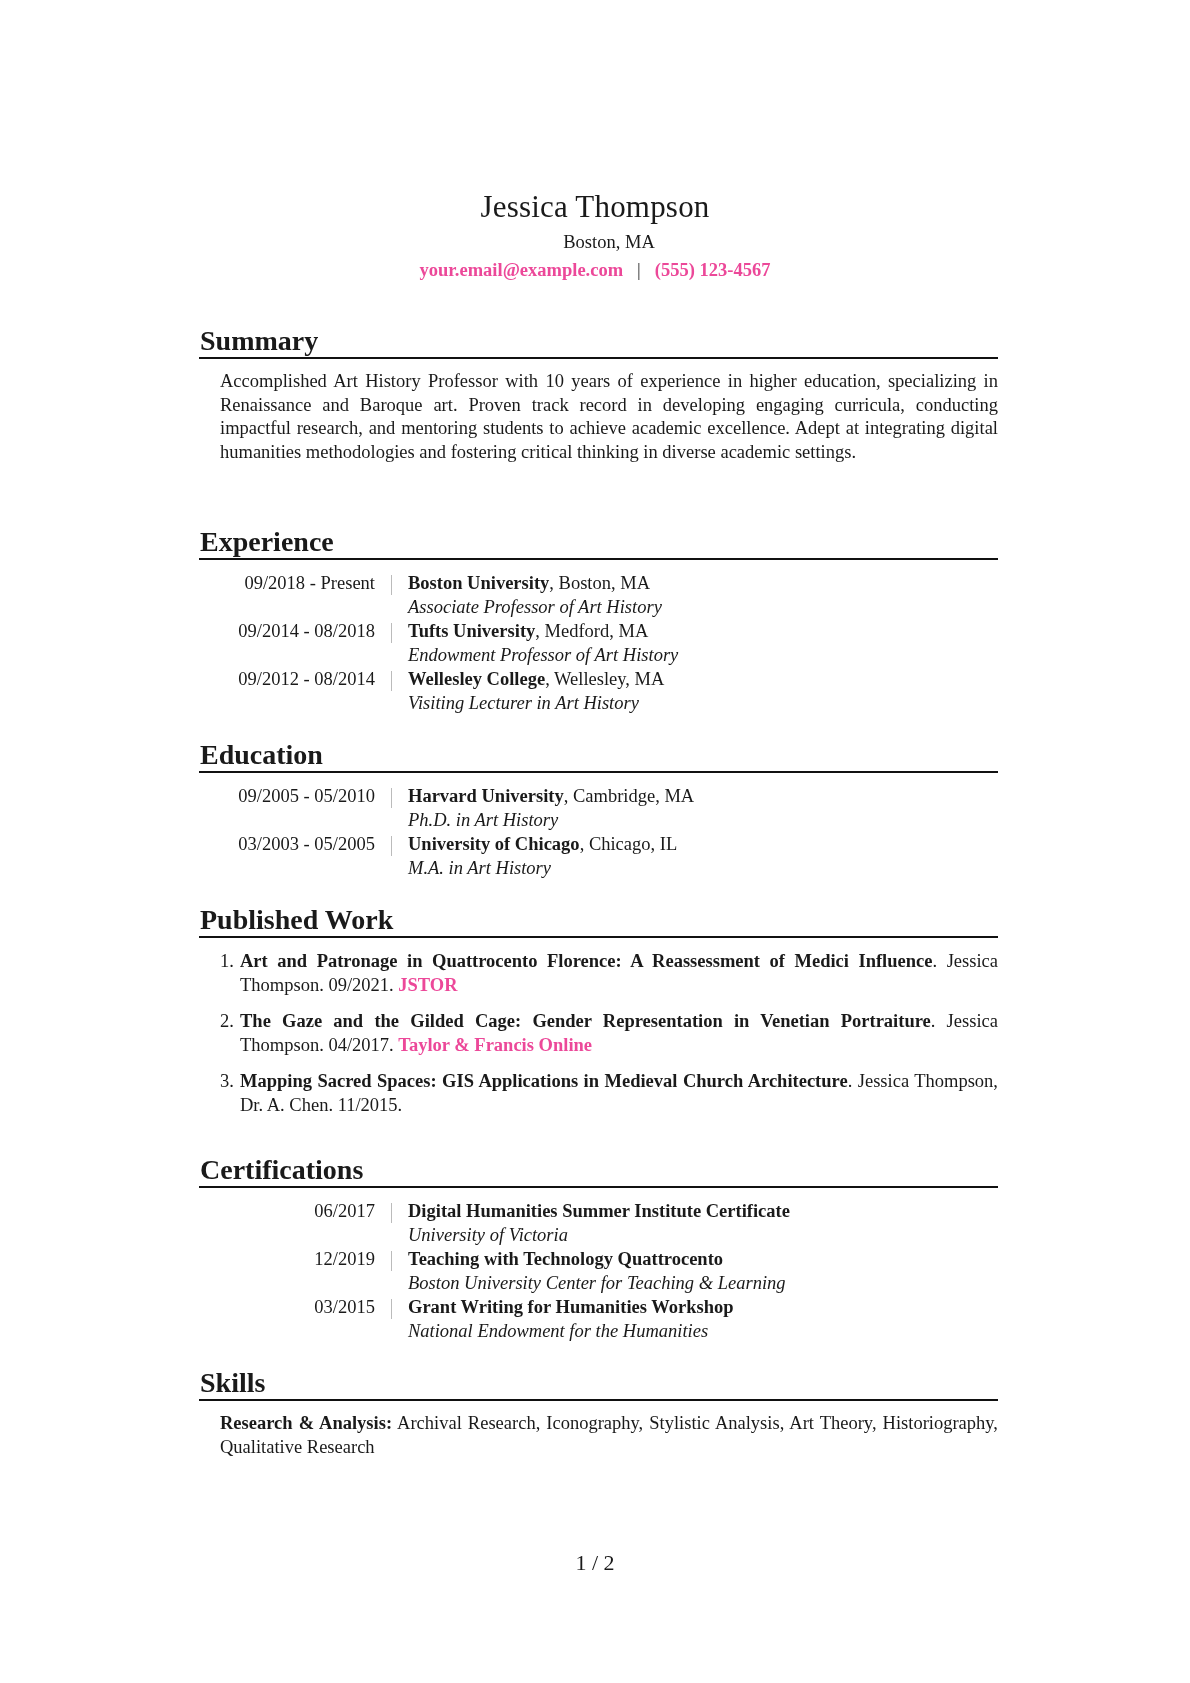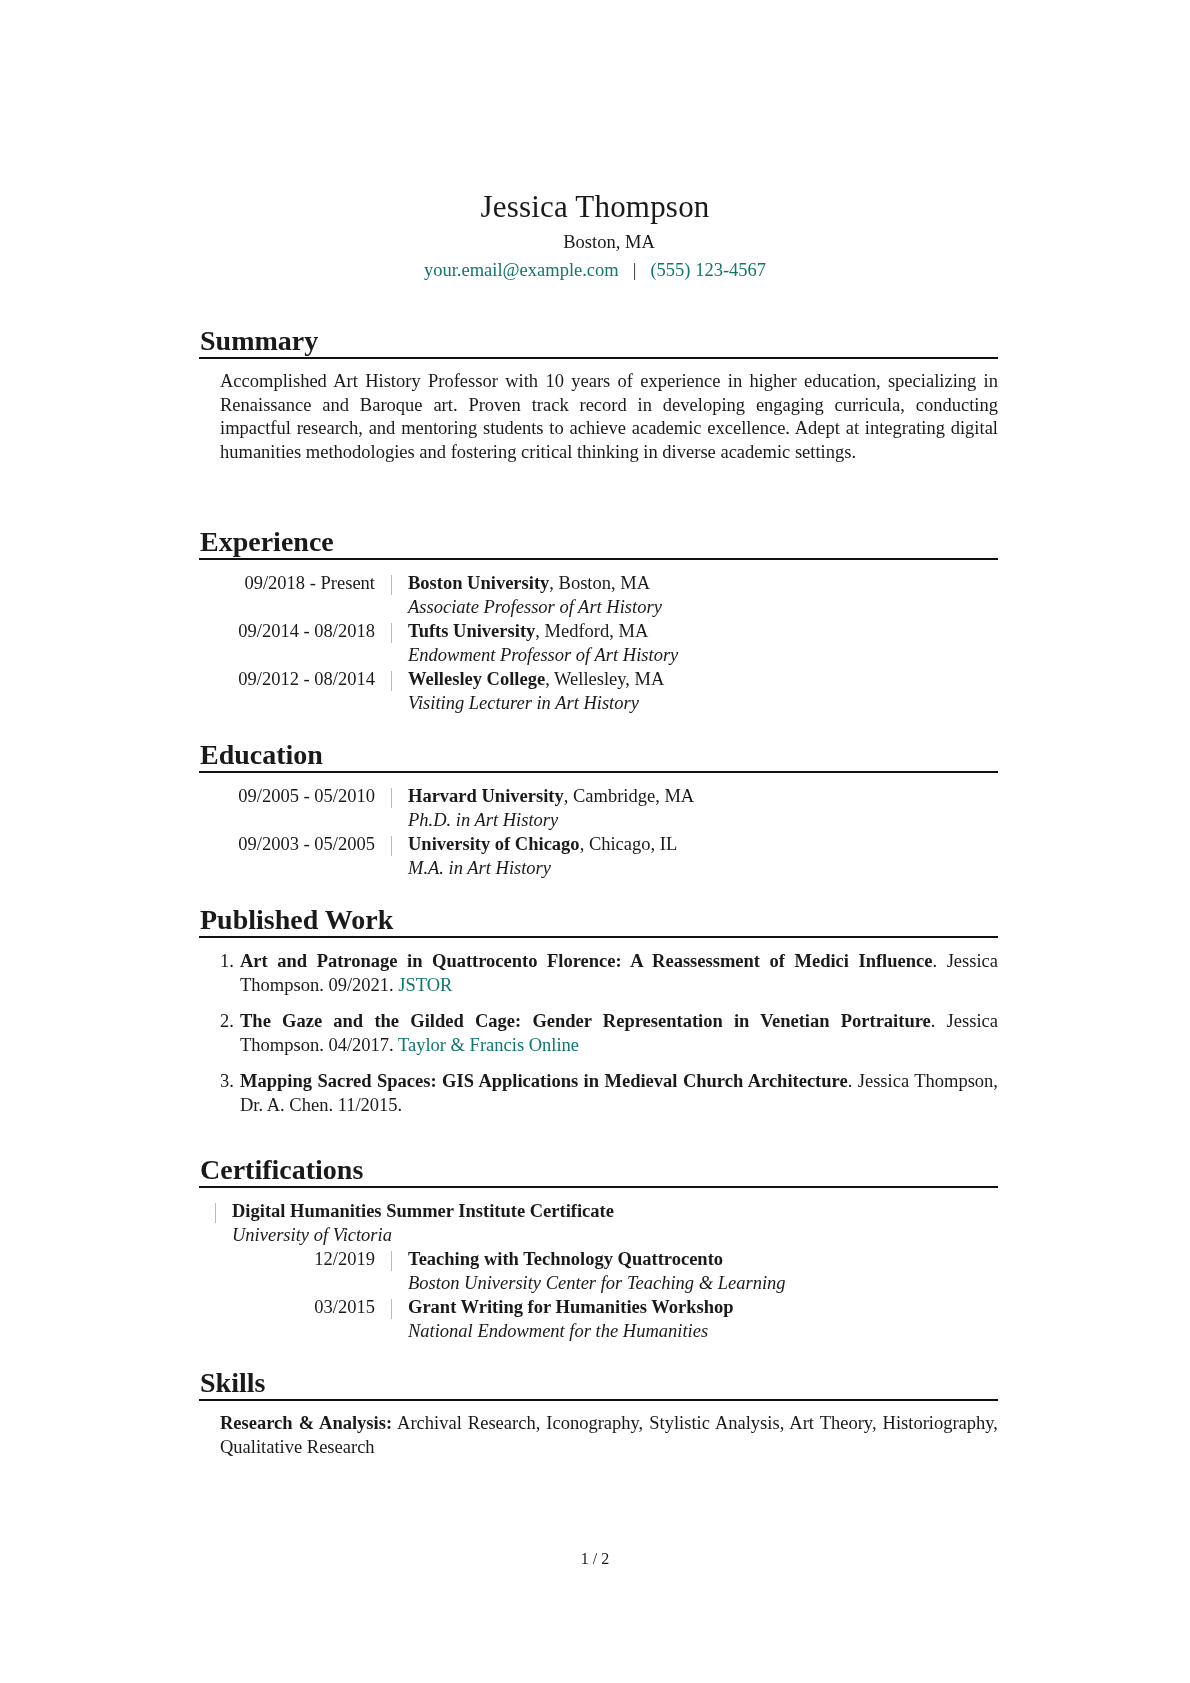--- a/index.html
+++ b/index.html
@@ -3,21 +3,21 @@
 <meta charset="utf-8">
 <style>
   html, body { margin: 0; padding: 0; background: #ffffff; }
   body { width: 1190px; height: 1683px; position: relative; overflow: hidden;
          font-family: "Liberation Serif", "DejaVu Serif", serif; color: #1a1a1a; }
   .page { position: absolute; left: 0; top: 0; width: 1190px; height: 1683px; }
   .header { position: absolute; left: 0; top: 188px; width: 1190px; text-align: center; }
   .name { font-size: 31px; font-weight: normal; line-height: 38px; letter-spacing: 0.2px; }
   .location { font-size: 18.5px; line-height: 28px; margin-top: 2px; margin-left: 28px; }
   .contact { font-size: 18.5px; line-height: 28px; }
-  .link { color: #0f766e; text-decoration: none; }
+  .link { color: #ec4899; text-decoration: none; font-weight: bold; }
   .sep { color: #333; margin: 0 14px; }
 
   .section { position: absolute; left: 199px; width: 799px; }
   .sec-title { font-size: 28px; font-weight: bold; line-height: 28px; padding-left: 1px; }
   .sec-rule { height: 0; border-top: 2px solid #111; margin-top: 2px; }
   .sec-body { padding-left: 21px; padding-right: 0; }
 
   .summary-text { font-size: 18.5px; line-height: 23.5px; text-align: justify; margin-top: 11px; }
 
   .entries { margin-top: 11px; }
@@ -30,21 +30,21 @@
 
   .pubs { margin-top: 11px; margin-left: 0; padding: 0; list-style: none; }
   .pub { display: flex; font-size: 18.5px; line-height: 24px; margin-bottom: 12px; text-align: justify; }
   .pub .num { width: 20px; flex: none; }
   .pub .body { flex: 1; }
   .pub .title { font-weight: bold; }
 
   .skills { font-size: 18.5px; line-height: 24px; text-align: justify; margin-top: 10px; }
   .skills .cat { font-weight: bold; }
 
-  .page-num { position: absolute; left: 0; width: 1190px; top: 1550px; text-align: center; font-size: 16px; }
+  .page-num { position: absolute; left: 0; width: 1190px; top: 1550px; text-align: center; font-size: 22px; }
 </style>
 </head>
 <body>
 
 <div class="page">
 
   <div class="header">
     <div class="name">Jessica Thompson</div>
     <div class="location">Boston, MA</div>
     <div class="contact">
@@ -85,21 +85,21 @@
   <div class="section" style="top:741px">
     <div class="sec-title">Education</div>
     <div class="sec-rule"></div>
     <div class="entries">
       <div class="entry">
         <div class="date">09/2005 - 05/2010</div>
         <div class="bar"></div>
         <div class="info"><span class="org">Harvard University</span><span>, Cambridge, MA</span><br><span class="sub">Ph.D. in Art History</span></div>
       </div>
       <div class="entry">
-        <div class="date">09/2003 - 05/2005</div>
+        <div class="date">03/2003 - 05/2005</div>
         <div class="bar"></div>
         <div class="info"><span class="org">University of Chicago</span><span>, Chicago, IL</span><br><span class="sub">M.A. in Art History</span></div>
       </div>
     </div>
   </div>
 
   <div class="section" style="top:906px">
     <div class="sec-title">Published Work</div>
     <div class="sec-rule"></div>
     <div class="sec-body">
@@ -118,20 +118,21 @@
         </li>
       </ol>
     </div>
   </div>
 
   <div class="section" style="top:1156px">
     <div class="sec-title">Certifications</div>
     <div class="sec-rule"></div>
     <div class="entries">
       <div class="entry">
+        <div class="date">06/2017</div>
         <div class="bar"></div>
         <div class="info"><span class="org">Digital Humanities Summer Institute Certificate</span><br><span class="sub">University of Victoria</span></div>
       </div>
       <div class="entry">
         <div class="date">12/2019</div>
         <div class="bar"></div>
         <div class="info"><span class="org">Teaching with Technology Quattrocento</span><br><span class="sub">Boston University Center for Teaching &amp; Learning</span></div>
       </div>
       <div class="entry">
         <div class="date">03/2015</div>

